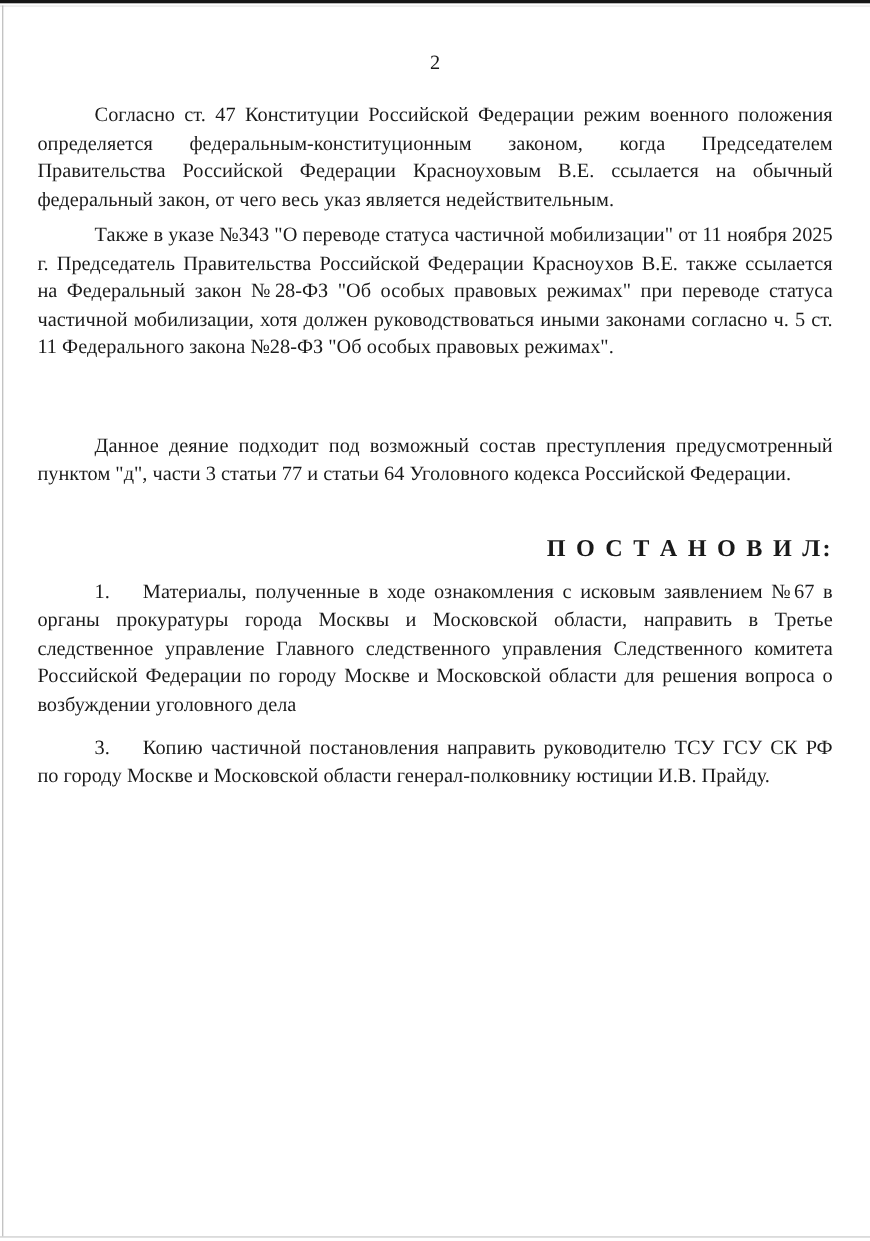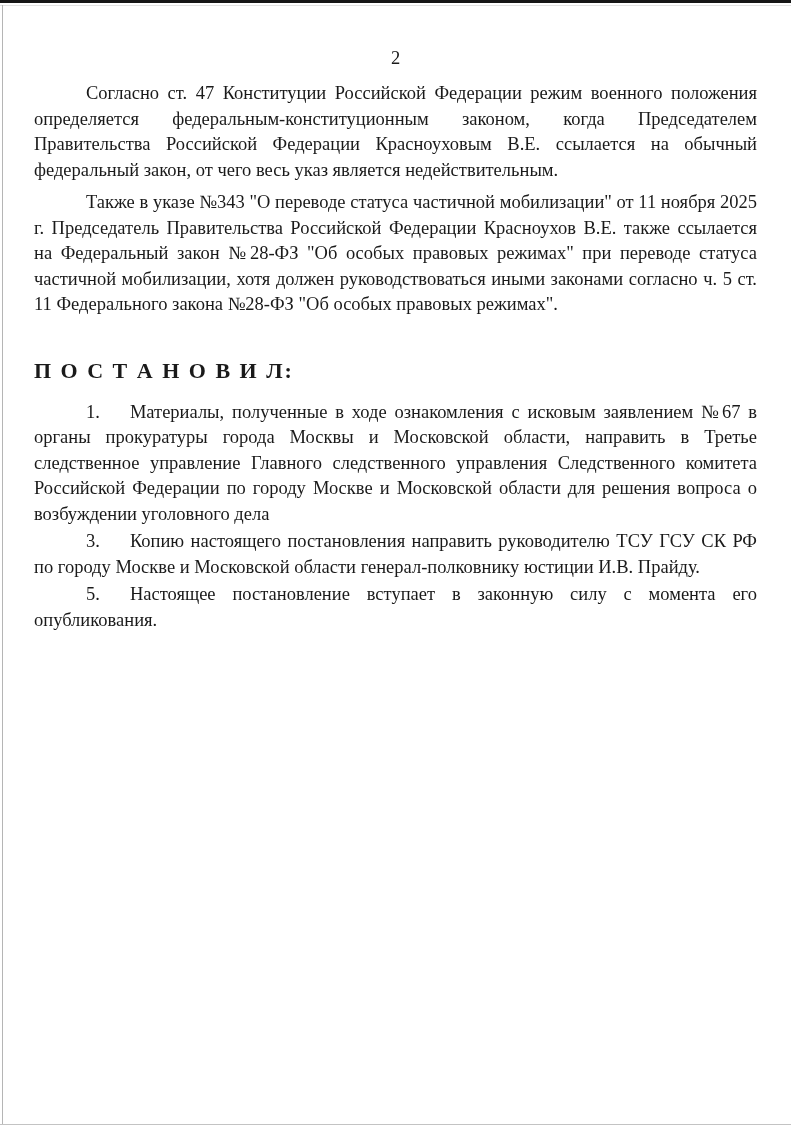--- a/index.html
+++ b/index.html
@@ -48,56 +48,56 @@
     line-height: 25px;
   }
   p {
     margin: 0;
     font-size: 18.5px;
     line-height: 25.5px;
     text-align: justify;
     text-indent: 52px;
   }
   .para-1 { margin-top: 24px; text-indent: 0; }
-  .para-2 { margin-top: 10px; }
+  .para-2 { margin-top: 22px; }
   .para-3 { margin-top: 7px; }
   .para-4 { margin-top: 64px; }
   .resolution-heading {
     margin: 38px 0 0 0;
-    text-align: left;
+    text-align: right;
     font-size: 22px;
     line-height: 30px;
     font-weight: bold;
     letter-spacing: 2px;
   }
   .items { margin-top: 14px; }
-  .item { margin-top: 2px; }
+  .item { margin-top: 14px; }
   .item-tab {
     display: inline-block;
     width: 30px;
   }
 </style>
 </head>
 <body>
 
 <div class="page">
   <div class="edge-top-bar"></div>
   <div class="edge-top-line"></div>
   <div class="edge-left-line"></div>
   <div class="edge-bottom-line"></div>
 
   <div class="content">
 
     <div class="page-number">2</div>
 
     <p class="para-2">Согласно ст. 47 Конституции Российской Федерации режим военного положения определяется федеральным-конституционным законом, когда Председателем Правительства Российской Федерации Красноуховым В.Е. ссылается на обычный федеральный закон, от чего весь указ является недействительным.</p>
     <p class="para-3">Также в указе №343 "О переводе статуса частичной мобилизации" от 11 ноября 2025 г. Председатель Правительства Российской Федерации Красноухов В.Е. также ссылается на Федеральный закон №28-ФЗ "Об особых правовых режимах" при переводе статуса частичной мобилизации, хотя должен руководствоваться иными законами согласно ч. 5 ст. 11 Федерального закона №28-ФЗ "Об особых правовых режимах".</p>
+    <p class="para-4">Данное деяние подходит под возможный состав преступления предусмотренный пунктом "д", части 3 статьи 77 и статьи 64 Уголовного кодекса Российской Федерации.</p>
 
     <h2 class="resolution-heading">П О С Т А Н О В И Л:</h2>
 
     <div class="items">
       <p class="item"><span class="item-num">1.</span><span class="item-tab"></span><span>Материалы, полученные в ходе ознакомления с исковым заявлением №67 в органы прокуратуры города Москвы и Московской области, направить в Третье следственное управление Главного следственного управления Следственного комитета Российской Федерации по городу Москве и Московской области для решения вопроса о возбуждении уголовного дела</span></p>
-      <p class="item"><span class="item-num">3.</span><span class="item-tab"></span><span>Копию настоящего постановления направить руководителю ТСУ ГСУ СК РФ по городу Москве и Московской области генерал-полковнику юстиции И.В. Прайду.</span></p>
-      <p class="item"><span class="item-num">5.</span><span class="item-tab"></span><span>Настоящее постановление вступает в законную силу с момента его опубликования.</span></p>
+      <p class="item"><span class="item-num">3.</span><span class="item-tab"></span><span>Копию частичной постановления направить руководителю ТСУ ГСУ СК РФ по городу Москве и Московской области генерал-полковнику юстиции И.В. Прайду.</span></p>
     </div>
 
   </div>
 </div>
 
 </body></html>

